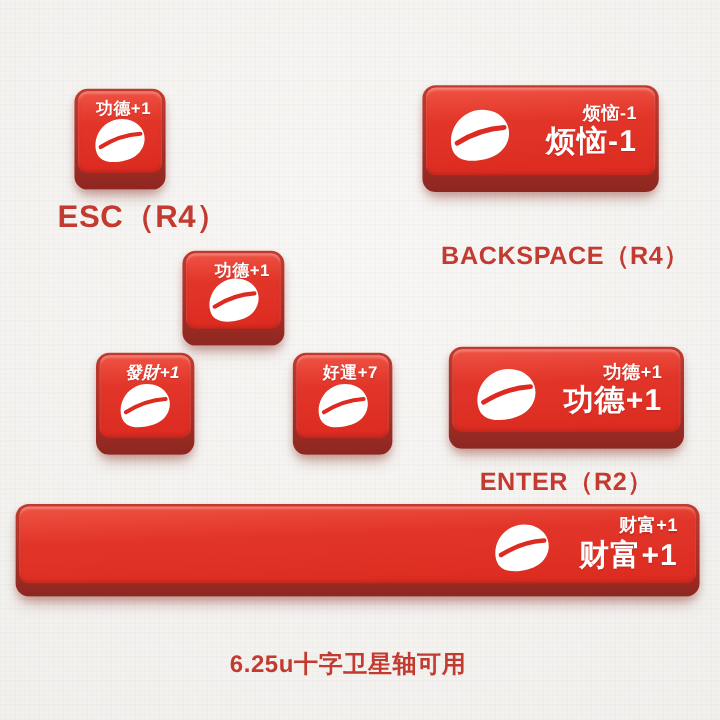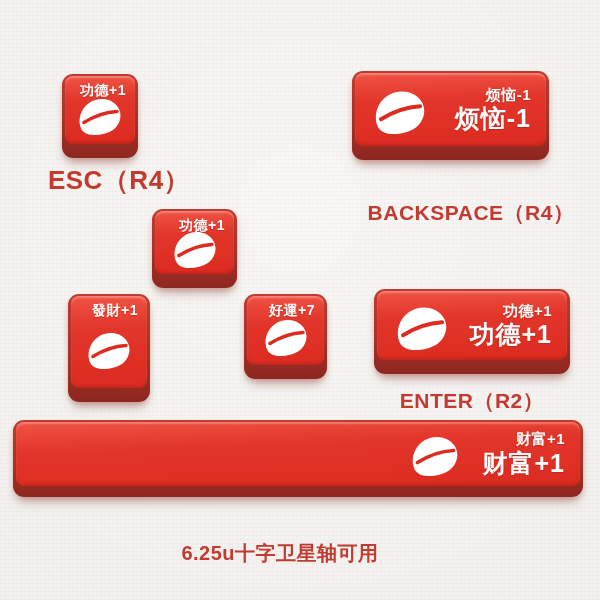--- a/index.html
+++ b/index.html
@@ -104,21 +104,21 @@
       <div class="tag-corner">功德+1</div>
       <div class="icon-center">
           <svg viewBox="0 0 100 92" xmlns="http://www.w3.org/2000/svg">
             <path d="M10 78 C 0 60, 7 33, 27 20 C 46 7, 75 10, 88 28 C 100 44, 95 67, 78 79 C 60 91, 30 94, 17 85 C 13 82, 11 80, 10 78 Z" fill="#ffffff"></path>
             <path d="M15 63 Q 50 41 87 39" stroke="#dd2b21" stroke-width="7.5" fill="none" stroke-linecap="round"></path>
           </svg>
         </div>
     </div>
   </div>
 
-  <div class="keycap" style="left:68px;top:294px;width:82px;height:108px;">
+  <div class="keycap" style="left:80px;top:294px;width:82px;height:85px;font-style:italic;">
     <div class="keytop">
       <div class="tag-corner">發財+1</div>
       <div class="icon-center">
           <svg viewBox="0 0 100 92" xmlns="http://www.w3.org/2000/svg">
             <path d="M10 78 C 0 60, 7 33, 27 20 C 46 7, 75 10, 88 28 C 100 44, 95 67, 78 79 C 60 91, 30 94, 17 85 C 13 82, 11 80, 10 78 Z" fill="#ffffff"></path>
             <path d="M15 63 Q 50 41 87 39" stroke="#dd2b21" stroke-width="7.5" fill="none" stroke-linecap="round"></path>
           </svg>
         </div>
     </div>
   </div>
@@ -159,15 +159,15 @@
             <path d="M10 78 C 0 60, 7 33, 27 20 C 46 7, 75 10, 88 28 C 100 44, 95 67, 78 79 C 60 91, 30 94, 17 85 C 13 82, 11 80, 10 78 Z" fill="#ffffff"></path>
             <path d="M15 63 Q 50 41 87 39" stroke="#dd2b21" stroke-width="7.5" fill="none" stroke-linecap="round"></path>
           </svg>
         </div>
       <div class="text-col">
         <span class="tag-sm">财富+1</span>
         <span class="tag-lg">财富+1</span>
       </div>
     </div>
   </div>
-  <div class="cap-label" style="left:140px;top:540px;width:280px;font-size:20px;">6.25u十字卫星轴可用</div>
+  <div class="cap-label" style="left:150px;top:540px;width:280px;font-size:20px;">6.25u十字卫星轴可用</div>
 
 </div>
 
 </body></html>

